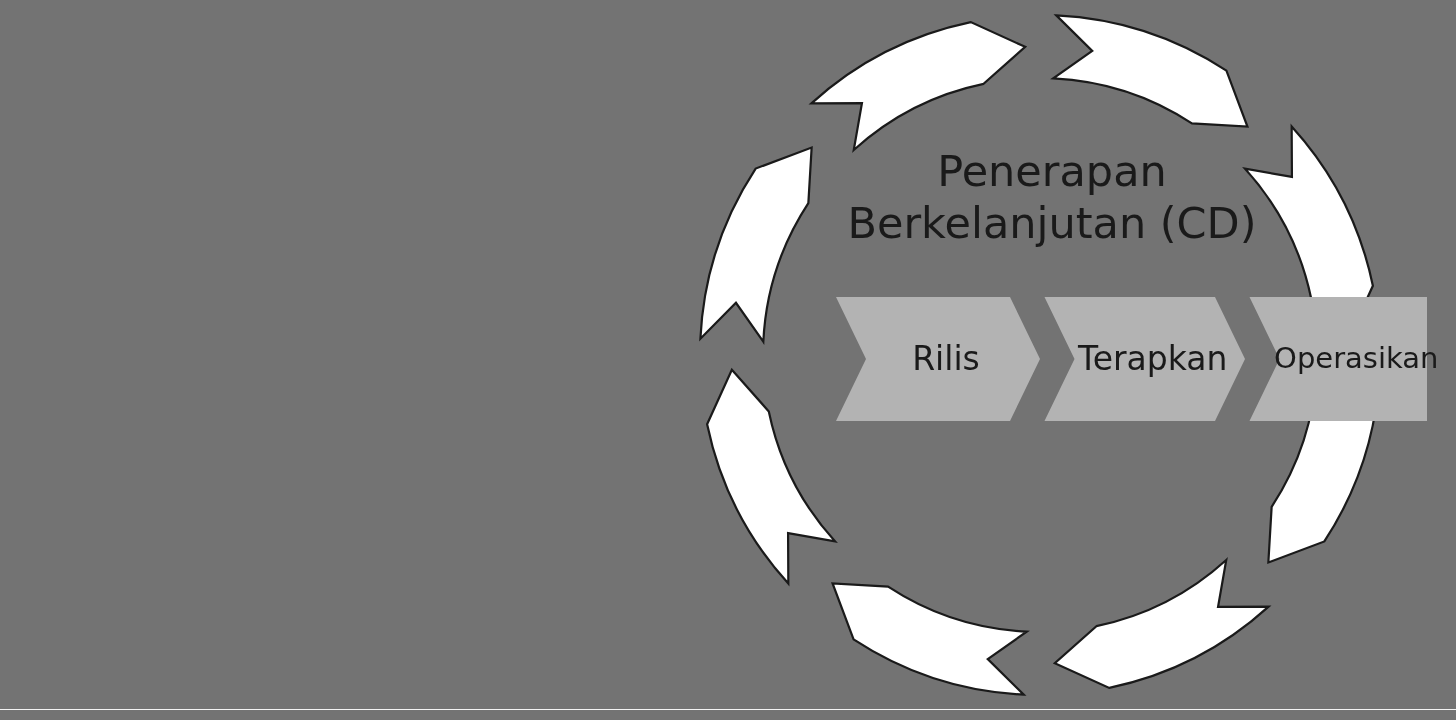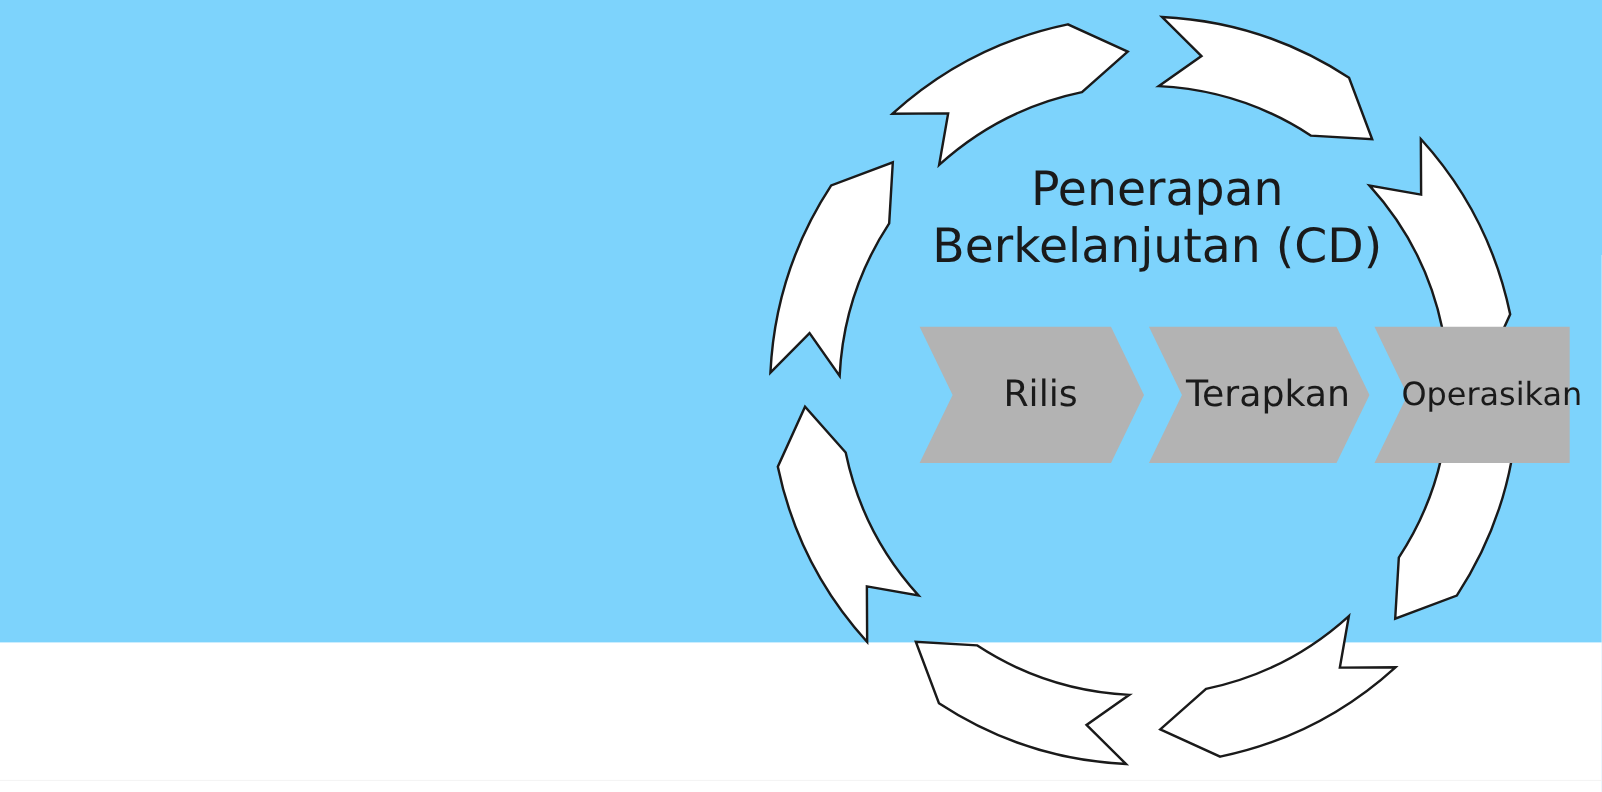--- a/index.html
+++ b/index.html
@@ -9,22 +9,22 @@
   }
   body {
     width: 1456px;
     height: 720px;
     overflow: hidden;
     font-family: "DejaVu Sans", "Liberation Sans", sans-serif;
   }
   #diagram-root {
     position: relative;
     width: 1456px;
-    height: 584px;
-    background: #7dd3fc;
+    height: 720px;
+    background: #737373;
   }
   #cycle-svg {
     position: absolute;
     left: 0;
     top: 0;
     width: 1456px;
     height: 720px;
     display: block;
   }
   .ring-arrow {

